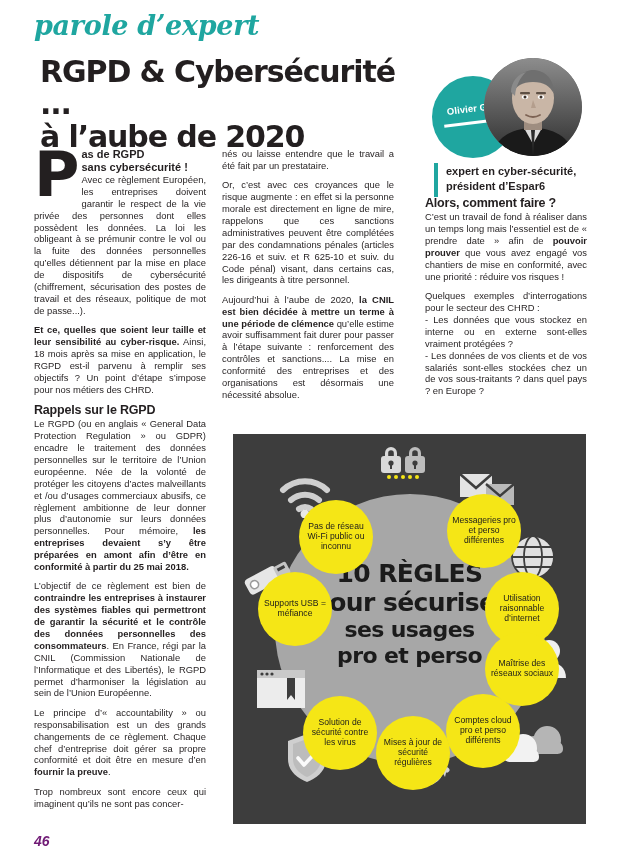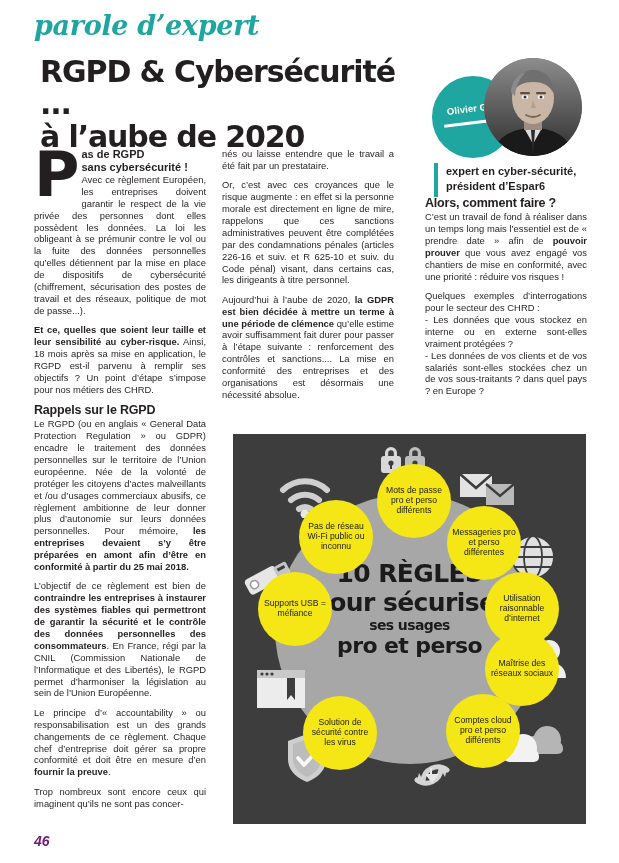--- a/index.html
+++ b/index.html
@@ -92,21 +92,21 @@
   }
   .info-center{
     position:absolute;left:50%;top:50%;width:250px;
     margin-left:-125px;margin-top:-70px;text-align:center;
     font-family:"DejaVu Sans","Liberation Sans",sans-serif;
     font-weight:700;color:#1b1b1b;line-height:1.16;
     letter-spacing:-0.6px;
   }
   .info-center .l1{font-size:25px;}
   .info-center .l2{font-size:25px;}
-  .info-center .l3{font-size:14px;}
+  .info-center .l3{font-size:22px;}
   .info-center .l4{font-size:22px;}
 
   .bubble{
     position:absolute;width:74px;height:74px;border-radius:50%;
     background:#f5e616;
     display:flex;align-items:center;justify-content:center;
     text-align:center;
     font-size:8.6px;line-height:1.14;font-weight:400;color:#1b1b1b;
   }
   .bubble span{display:block;padding:0 3px;}
@@ -190,21 +190,21 @@
     <h3>Rappels sur le RGPD</h3>
     <p><span>Le RGPD (ou en anglais « General Data Protection Regulation » ou GDPR) encadre le traitement des données personnelles sur le territoire de l’Union européenne. Née de la volonté de protéger les citoyens d’actes malveillants et /ou d’usages commerciaux abusifs, ce règlement ambitionne de leur donner plus d’autonomie sur leurs données personnelles. Pour mémoire, </span><b>les entreprises devaient s’y être préparées en amont afin d’être en conformité à partir du 25 mai 2018.</b></p>
     <p><span>L’objectif de ce règlement est bien de </span><b>contraindre les entreprises à instaurer des systèmes fiables qui permettront de garantir la sécurité et le contrôle des données personnelles des consommateurs</b><span>. En France, régi par la CNIL (Commission Nationale de l’Informatique et des Libertés), le RGPD permet d’harmoniser la législation au sein de l’Union Européenne.</span></p>
     <p><span>Le principe d’« accountability » ou responsabilisation est un des grands changements de ce règlement. Chaque chef d’entreprise doit gérer sa propre conformité et doit être en mesure d’en </span><b>fournir la preuve</b><span>.</span></p>
     <p class="tight">Trop nombreux sont encore ceux qui imaginent qu’ils ne sont pas concer-</p>
   </div>
 
   <div class="col" id="col2">
     <p>nés ou laisse entendre que le travail a été fait par un prestataire.</p>
     <p>Or, c’est avec ces croyances que le risque augmente : en effet si la personne morale est directement en ligne de mire, rappelons que ces sanctions administratives peuvent être complétées par des condamnations pénales (articles 226-16 et suiv. et R 625-10 et suiv. du Code pénal) visant, dans certains cas, les dirigeants à titre personnel.</p>
-    <p><span>Aujourd’hui à l’aube de 2020, </span><b>la GDPR est bien décidée à mettre un terme à une période de clémence</b><span> qu’elle estime avoir suffisamment fait durer pour passer à l’étape suivante : renforcement des contrôles et sanctions.... La mise en conformité des entreprises et des organisations est désormais une nécessité absolue.</span></p>
+    <p><span>Aujourd’hui à l’aube de 2020, </span><b>la CNIL est bien décidée à mettre un terme à une période de clémence</b><span> qu’elle estime avoir suffisamment fait durer pour passer à l’étape suivante : renforcement des contrôles et sanctions.... La mise en conformité des entreprises et des organisations est désormais une nécessité absolue.</span></p>
   </div>
 
   <div class="col" id="col3">
     <h3>Alors, comment faire ?</h3>
     <p><span>C’est un travail de fond à réaliser dans un temps long mais l’essentiel est de « prendre date » afin de </span><b>pouvoir prouver</b><span> que vous avez engagé vos chantiers de mise en conformité, avec une priorité : réduire vos risques !</span></p>
     <p class="tight">Quelques exemples d’interrogations pour le secteur des CHRD :</p>
     <p class="tight">- Les données que vous stockez en interne ou en externe sont-elles vraiment protégées ?</p>
     <p>- Les données de vos clients et de vos salariés sont-elles stockées chez un de vos sous-traitants ? dans quel pays ? en Europe ?</p>
   </div>
 
@@ -329,35 +329,35 @@
       <svg width="56" height="46" viewBox="0 0 56 46">
         <g fill="none" stroke="#cfcfcf" stroke-width="6" stroke-linecap="round">
           <path d="M6 18a32 32 0 0144 0"></path>
           <path d="M14 28a21 21 0 0128 0"></path>
           <path d="M22 37a10 10 0 0112 0"></path>
         </g>
         <circle cx="28" cy="42" r="4.5" fill="#e9e9e9"></circle>
       </svg>
     </div>
 
-    <div class="bubble" style="left:144px;top:30px;">
-        <span>Mots de passe pro et perso différents</span>
-      </div>
-    <div class="bubble" style="left:214px;top:72px;">
+    <div class="bubble" style="left:214px;top:60px;">
         <span>Messageries pro et perso différentes</span>
       </div>
     <div class="bubble" style="left:252px;top:138px;">
         <span>Utilisation raisonnable d’internet</span>
       </div>
     <div class="bubble" style="left:213px;top:260px;">
         <span>Comptes cloud pro et perso différents</span>
       </div>
     <div class="bubble" style="left:252px;top:198px;">
         <span>Maîtrise des réseaux sociaux</span>
       </div>
+    <div class="bubble" style="left:143px;top:282px;">
+        <span>Mises à jour de sécurité régulières</span>
+      </div>
     <div class="bubble" style="left:70px;top:262px;">
         <span>Solution de sécurité contre les virus</span>
       </div>
     <div class="bubble" style="left:25px;top:138px;">
         <span>Supports USB = méfiance</span>
       </div>
     <div class="bubble" style="left:66px;top:66px;">
         <span>Pas de réseau Wi-Fi public ou inconnu</span>
       </div>
   </div>

